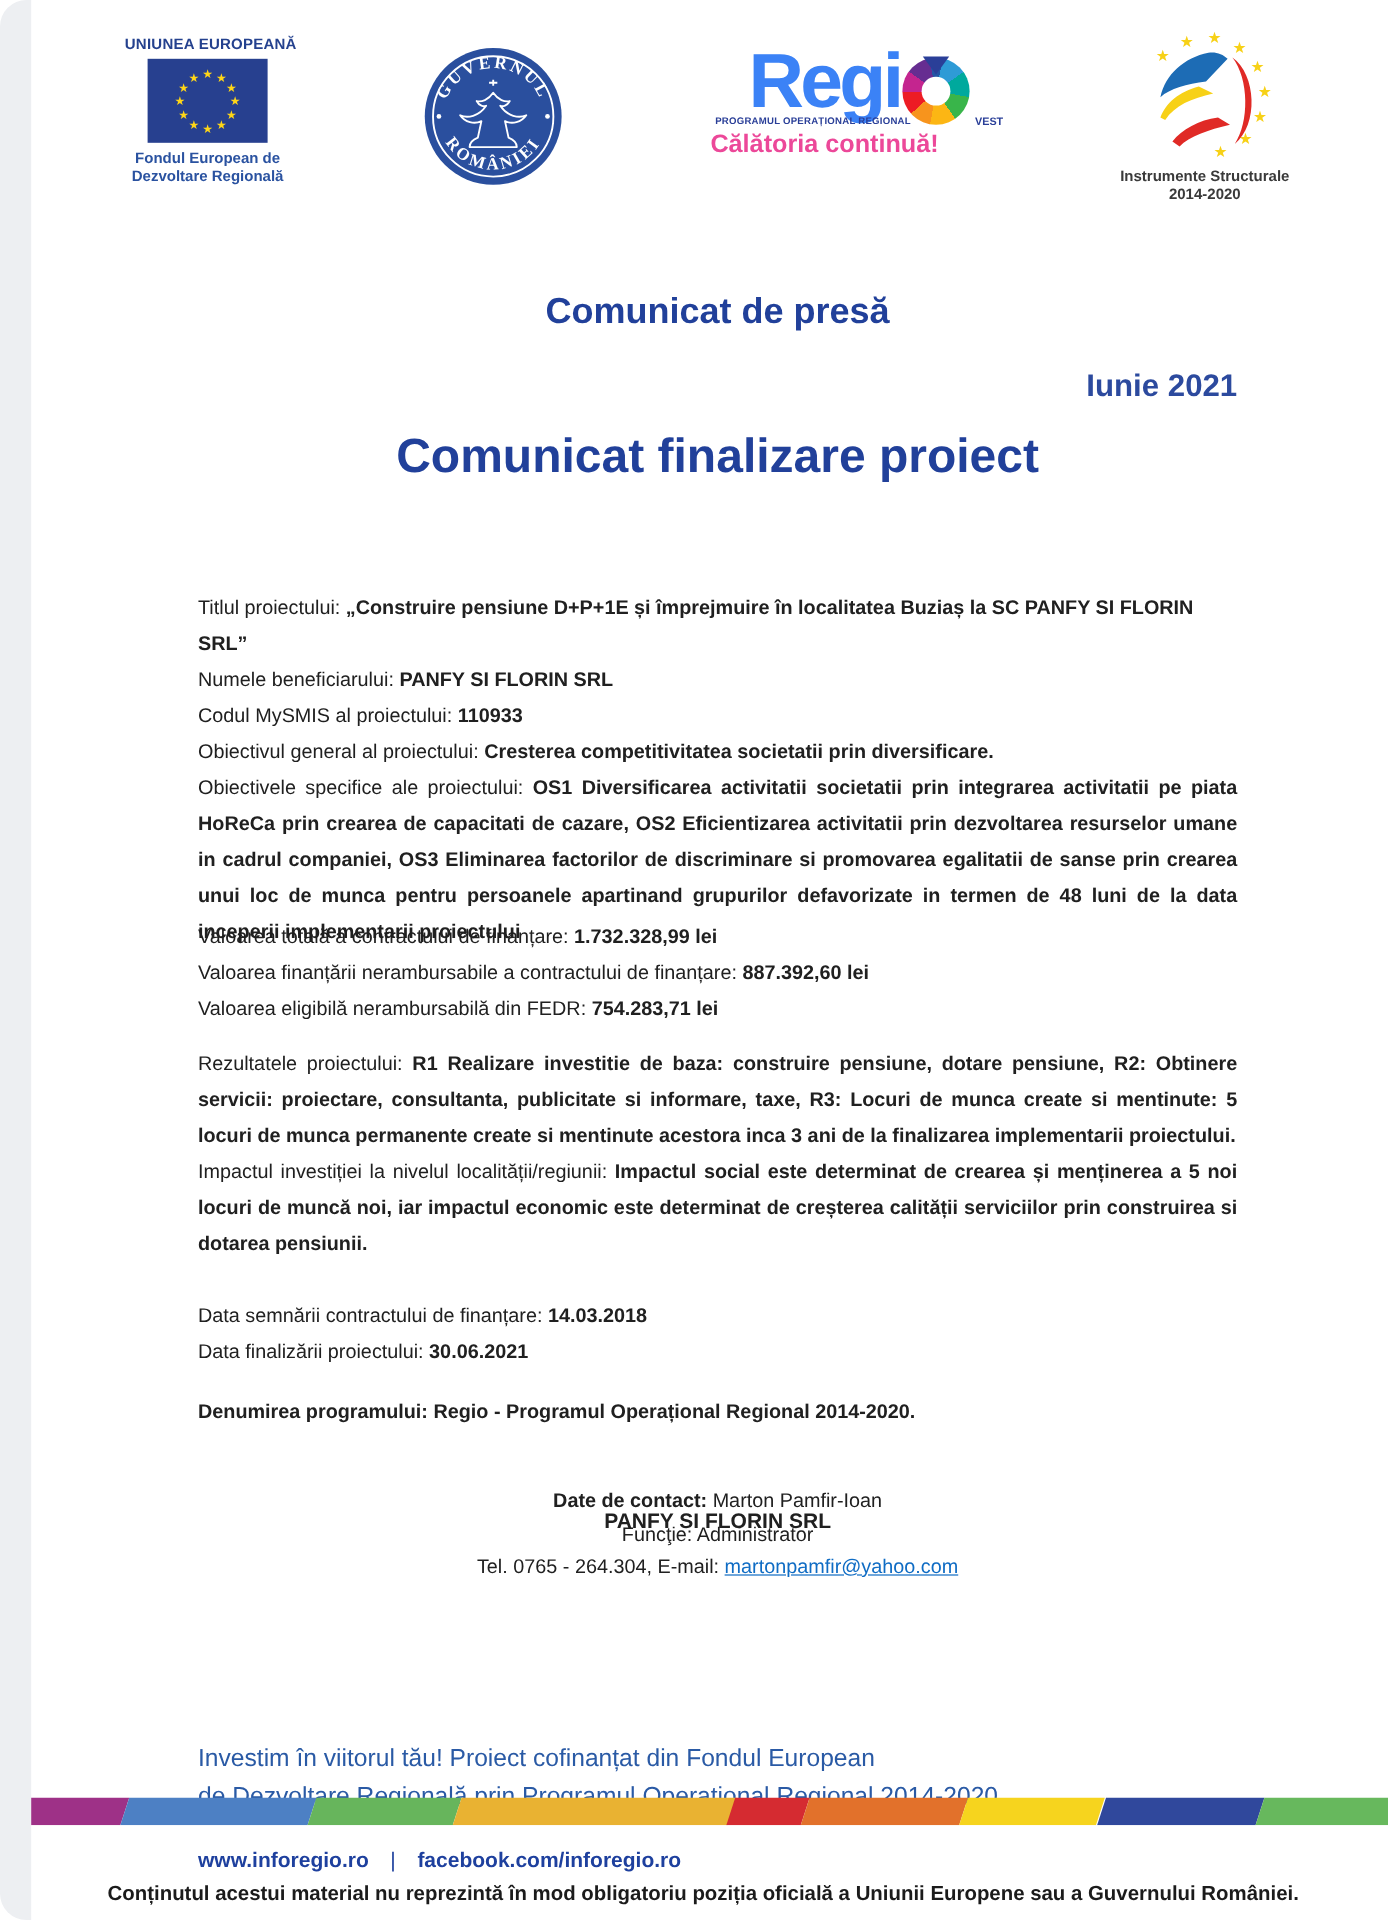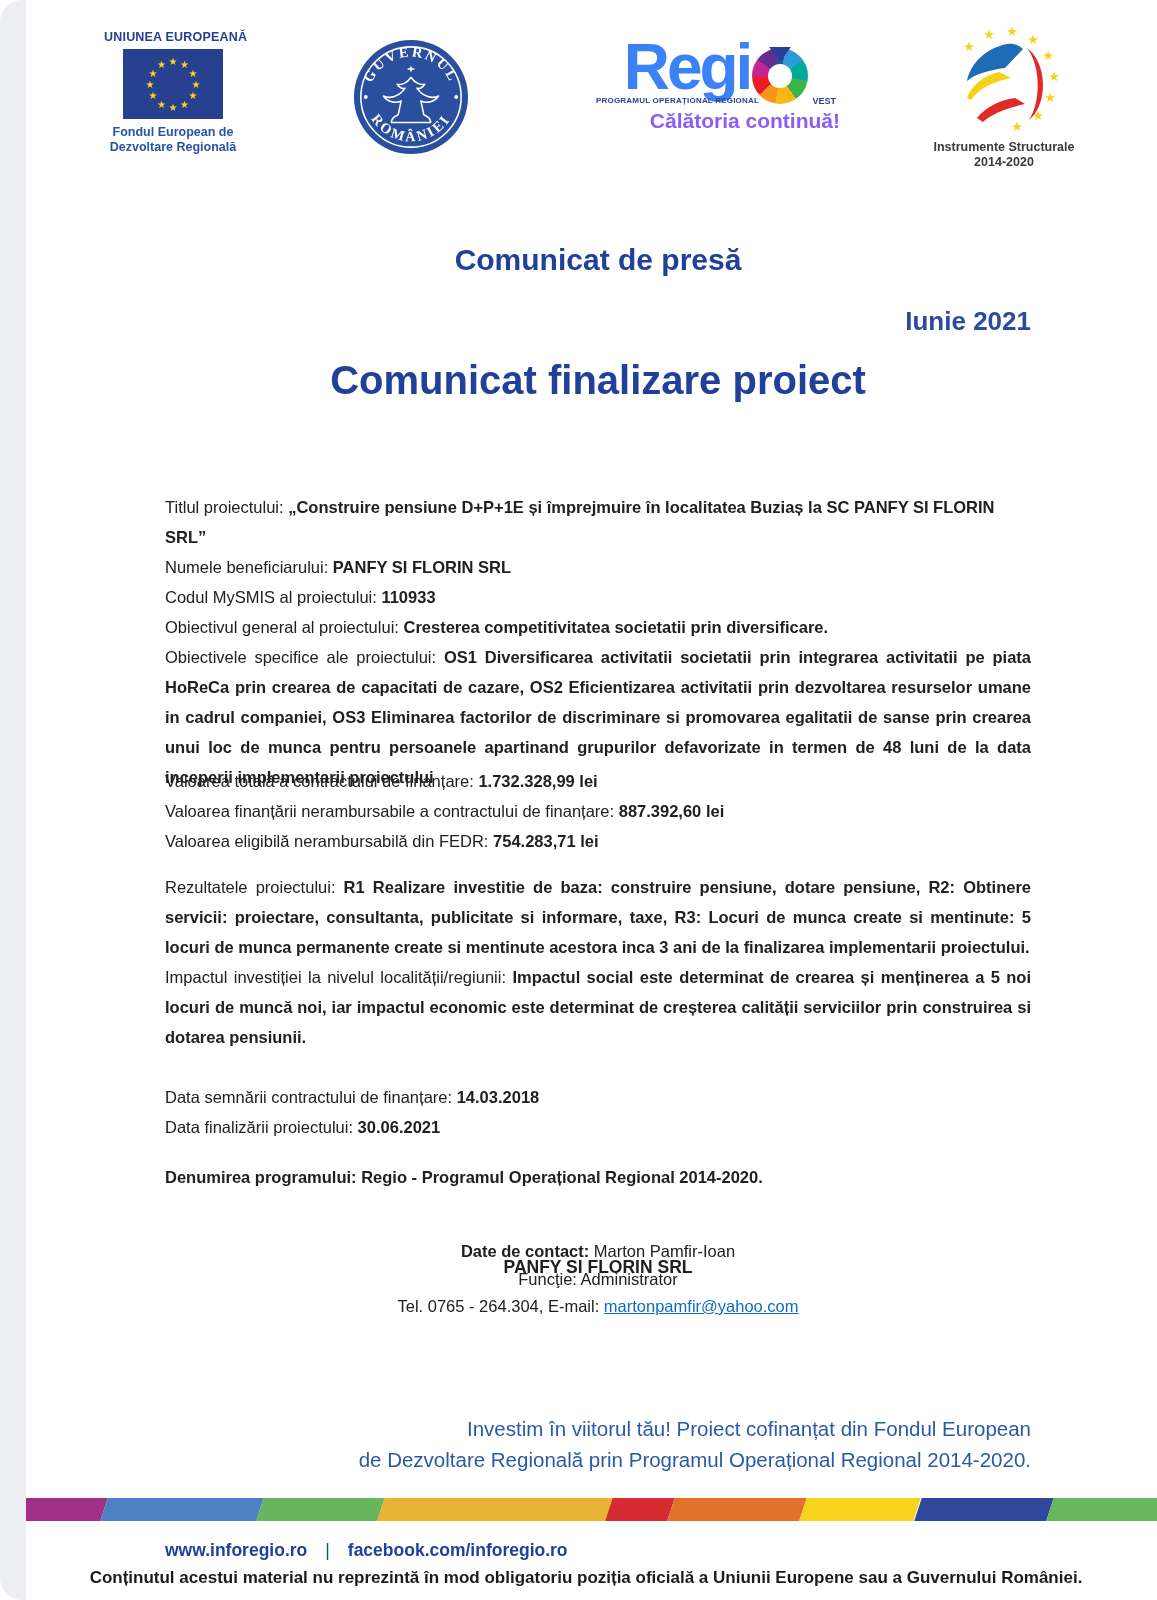--- a/index.html
+++ b/index.html
@@ -23,21 +23,21 @@
   .regio-wheel{width:56px;height:56px;margin-top:12px;margin-left:2px;border-radius:50%;position:relative;
     background:conic-gradient(#2455a4 0 12deg,#2e9bd6 12deg 55deg,#00a99d 55deg 100deg,#39b54a 100deg 145deg,
       #fcb614 145deg 190deg,#f7941d 190deg 228deg,#ed1c24 228deg 268deg,#c4258f 268deg 306deg,
       #662d91 306deg 348deg,#2455a4 348deg 360deg);}
   .regio-wheel::after{content:"";position:absolute;inset:16px;background:#fff;border-radius:50%;}
   .regio-notch{position:absolute;top:-1px;left:50%;transform:translateX(-50%);width:0;height:0;z-index:2;
     border-left:11px solid transparent;border-right:11px solid transparent;border-top:15px solid #2a3f98;}
   .regio-subrow{display:flex;justify-content:space-between;color:#2a3f98;font-weight:700;margin-top:-8px;padding:0 4px;}
   .regio-sub-left{font-size:8px;letter-spacing:.2px;}
   .regio-sub-right{font-size:9px;}
-  .regio-tagline{text-align:right;font-size:21px;font-weight:600;color:#8b5cf6;margin-top:3px;}
+  .regio-tagline{text-align:left;font-size:21px;font-weight:600;color:#ec4899;margin-top:3px;}
 
   .logo-is{position:absolute;left:922px;top:26px;width:164px;text-align:center;}
   .is-art{display:block;margin:0 auto;}
   .is-caption{font-size:12.5px;font-weight:700;color:#3a3a3a;line-height:15px;margin-top:2px;}
 
   
   .press-title{position:absolute;left:165px;top:243px;width:866px;text-align:center;
     font-size:30px;font-weight:700;color:#21409a;}
   .date-label{position:absolute;left:165px;top:306px;width:866px;text-align:right;
     font-size:26px;font-weight:700;color:#2c4a9e;}
@@ -51,21 +51,21 @@
   .lbl{font-weight:400;}
   .val{font-weight:700;}
   #details{top:492px;}
   #financials{top:766px;}
   #results{top:872px;}
   #dates{top:1082px;}
   #program{top:1162px;font-weight:700;}
   #beneficiary{top:1252px;text-align:center;font-weight:700;font-size:17.5px;}
   #contact{top:1238px;text-align:center;line-height:27.5px;}
   a.email-link{color:#0f6cc4;text-decoration:underline;cursor:pointer;}
-  #invest{top:1413px;text-align:right;font-size:20.5px;line-height:31px;font-weight:500;color:#2a5aa5;}
+  #invest{top:1450px;text-align:left;font-size:20.5px;line-height:31px;font-weight:500;color:#2a5aa5;}
 
   
   .rainbow{position:absolute;left:26px;right:0;top:1498px;height:23px;display:flex;overflow:hidden;}
   .rainbow-seg{height:100%;transform:skewX(-18deg);}
   .rainbow-seg:first-child{margin-left:-10px;}
   .rainbow-seg:last-child{margin-right:-10px;}
   .footer-links{position:absolute;left:165px;top:1540px;width:866px;text-align:left;
     font-size:17.5px;font-weight:700;color:#1e409e;}
   .footer-links .sep{margin:0 18px;font-weight:400;}
   .disclaimer{position:absolute;left:26px;top:1568px;width:1120px;text-align:center;

